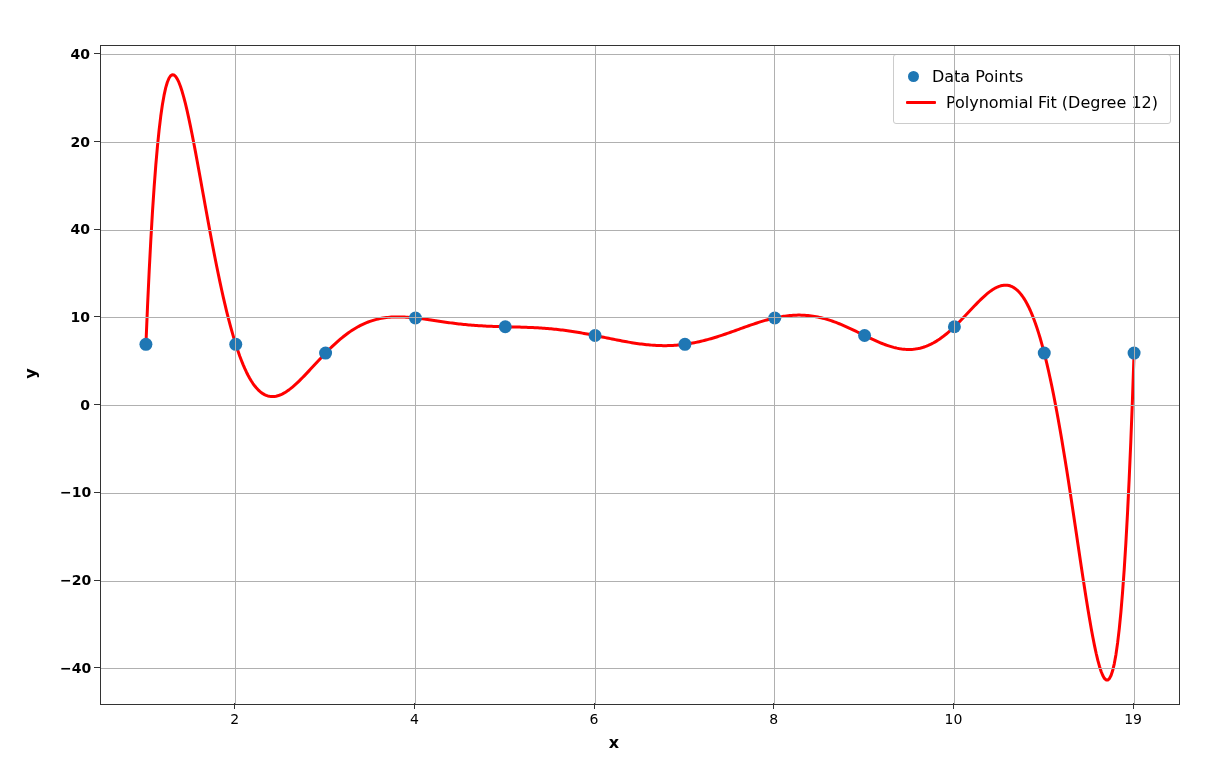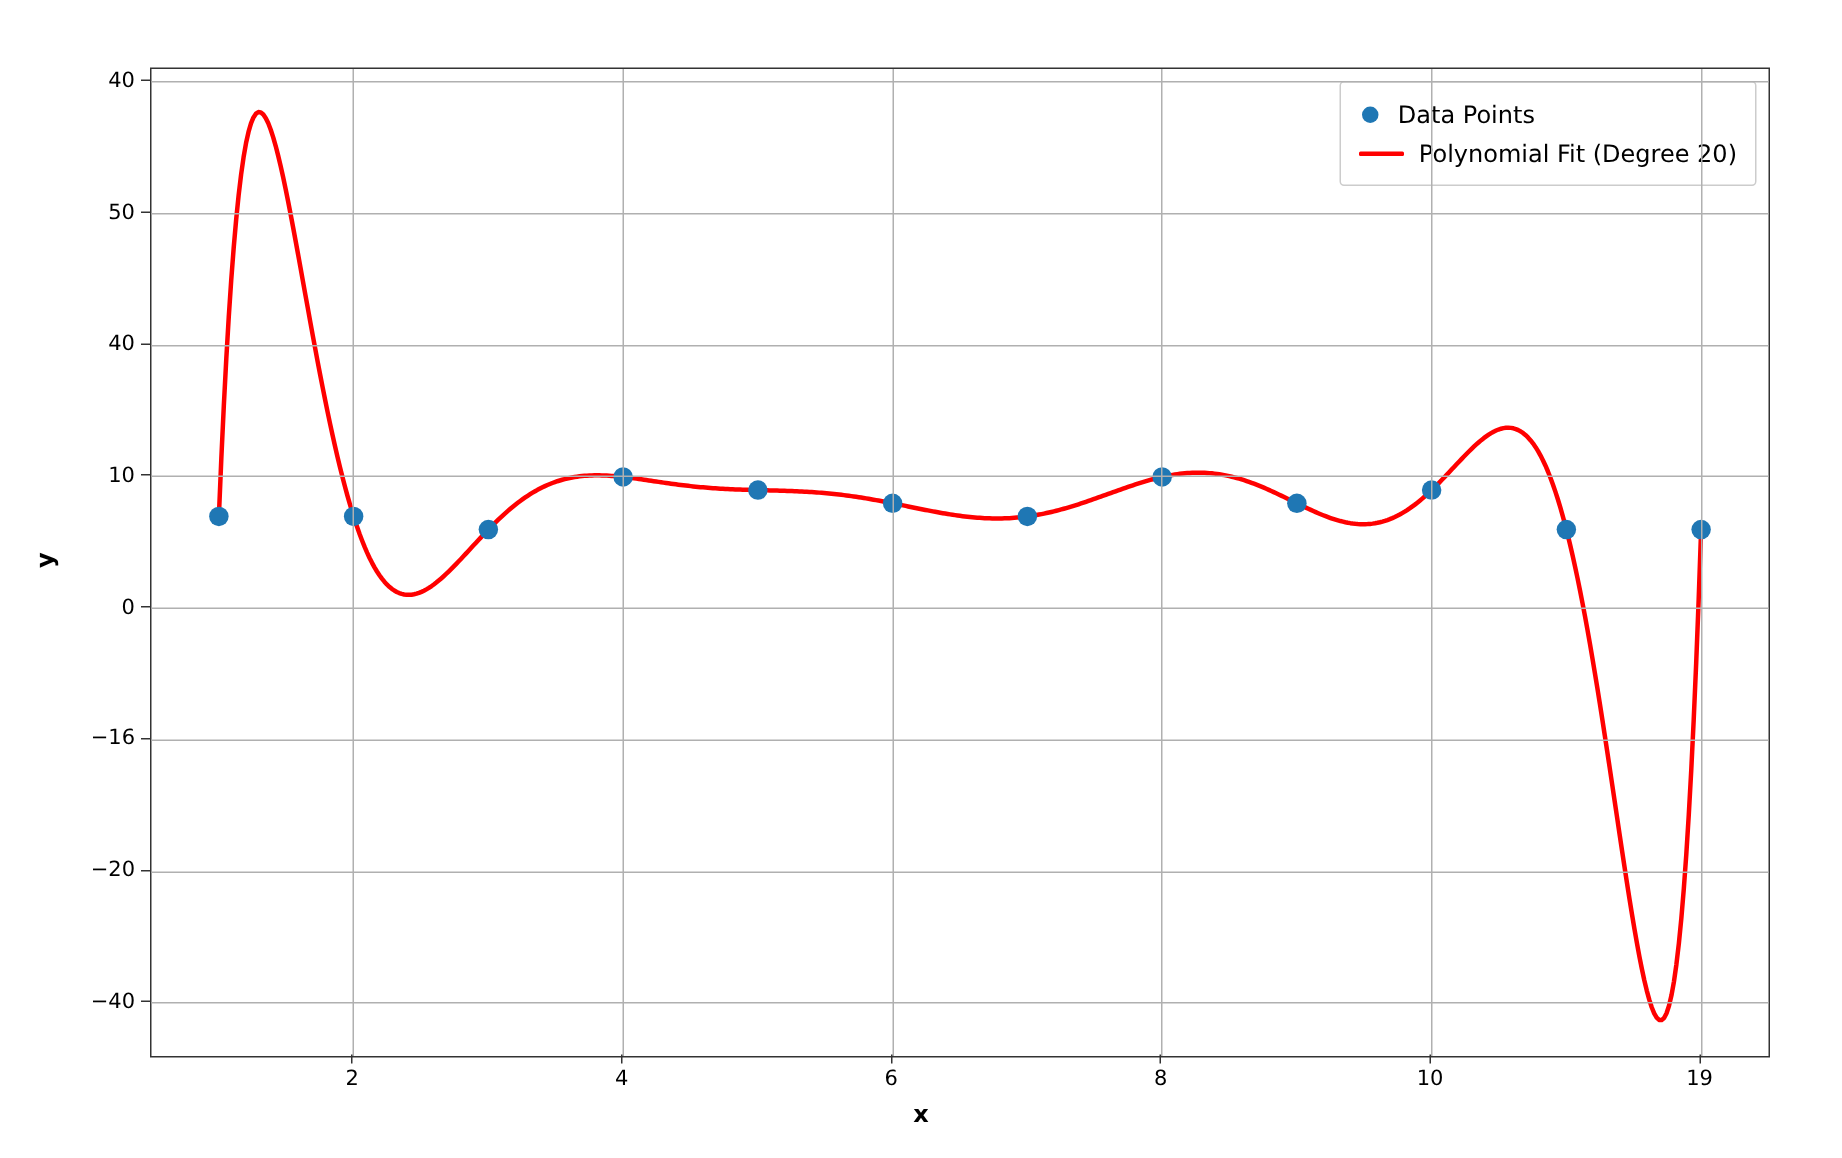--- a/index.html
+++ b/index.html
@@ -58,21 +58,21 @@
     font-weight: 700;
     color: #000;
     text-align: center;
   }
   .xtick, .ytick {
     position: absolute;
     font-size: 14px;
     color: #000;
   }
   .xtick { transform: translateX(-50%); }
-  .ytick { transform: translateY(-50%); text-align: right; }
+  .ytick { transform: translateY(-50%); text-align: right; font-weight: bold; }
   .tickmark {
     position: absolute;
     background: #333;
   }
   .tickmark.bx { width: 1px; height: 6px; }
   .tickmark.by { width: 6px; height: 1px; }
   svg.plot {
     position: absolute;
     left: 0; top: 0;
     width: 100%; height: 100%;
@@ -131,21 +131,21 @@
 
     <div class="legend">
       <div class="row">
         <span class="swatch-dot">
             <span class="dot"></span>
           </span>
         <span>Data Points</span>
       </div>
       <div class="row">
         <span class="swatch-line"></span>
-        <span>Polynomial Fit (Degree 20)</span>
+        <span>Polynomial Fit (Degree 12)</span>
       </div>
     </div>
   <div class="grid-v" style="left: 134.25px;"></div>
       <div class="grid-v" style="left: 313.917px;"></div>
       <div class="grid-v" style="left: 493.583px;"></div>
       <div class="grid-v" style="left: 673.25px;"></div>
       <div class="grid-v" style="left: 852.917px;"></div>
       <div class="grid-v" style="left: 1032.58px;"></div>
       <div class="grid-h" style="top: 622.407px;"></div>
       <div class="grid-h" style="top: 534.673px;"></div>
@@ -170,24 +170,24 @@
     <div class="xtick" style="left: 773.75px; top: 711px;">8</div>
     <div class="tickmark bx" style="left: 952.917px; top: 703px;"></div>
     <div class="xtick" style="left: 953.417px; top: 711px;">10</div>
     <div class="tickmark bx" style="left: 1132.58px; top: 703px;"></div>
     <div class="xtick" style="left: 1133.08px; top: 711px;">19</div>
     <div class="tickmark by" style="left: 94px; top: 667.407px;"></div>
     <div class="ytick" style="left: 60px; width: 30px; top: 667.907px;">−40</div>
     <div class="tickmark by" style="left: 94px; top: 579.673px;"></div>
     <div class="ytick" style="left: 60px; width: 30px; top: 580.173px;">−20</div>
     <div class="tickmark by" style="left: 94px; top: 491.94px;"></div>
-    <div class="ytick" style="left: 60px; width: 30px; top: 492.44px;">−16</div>
+    <div class="ytick" style="left: 60px; width: 30px; top: 492.44px;">−10</div>
     <div class="tickmark by" style="left: 94px; top: 404.207px;"></div>
     <div class="ytick" style="left: 60px; width: 30px; top: 404.707px;">0</div>
     <div class="tickmark by" style="left: 94px; top: 316.473px;"></div>
     <div class="ytick" style="left: 60px; width: 30px; top: 316.973px;">10</div>
     <div class="tickmark by" style="left: 94px; top: 228.74px;"></div>
     <div class="ytick" style="left: 60px; width: 30px; top: 229.24px;">40</div>
     <div class="tickmark by" style="left: 94px; top: 141.007px;"></div>
-    <div class="ytick" style="left: 60px; width: 30px; top: 141.507px;">50</div>
+    <div class="ytick" style="left: 60px; width: 30px; top: 141.507px;">20</div>
     <div class="tickmark by" style="left: 94px; top: 53.2733px;"></div>
     <div class="ytick" style="left: 60px; width: 30px; top: 53.7733px;">40</div>
   </div>
 
 </body></html>

